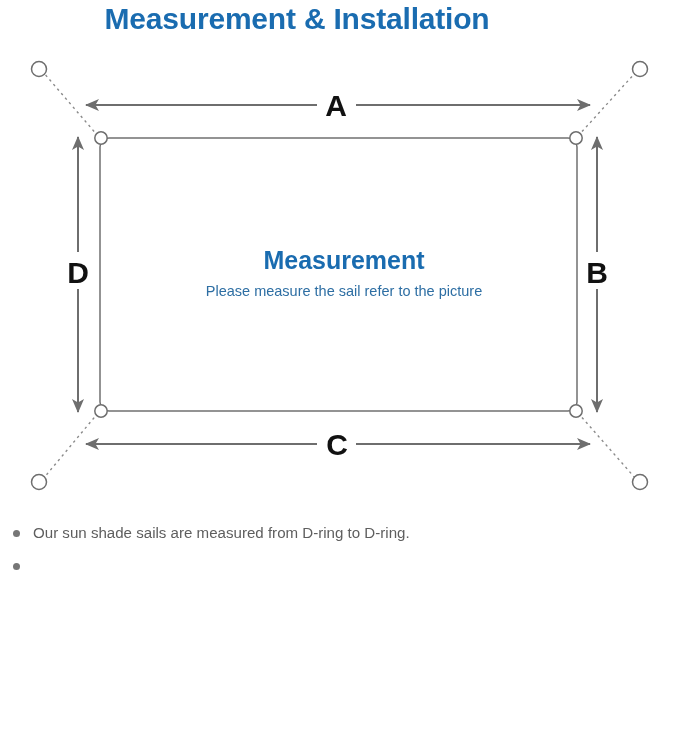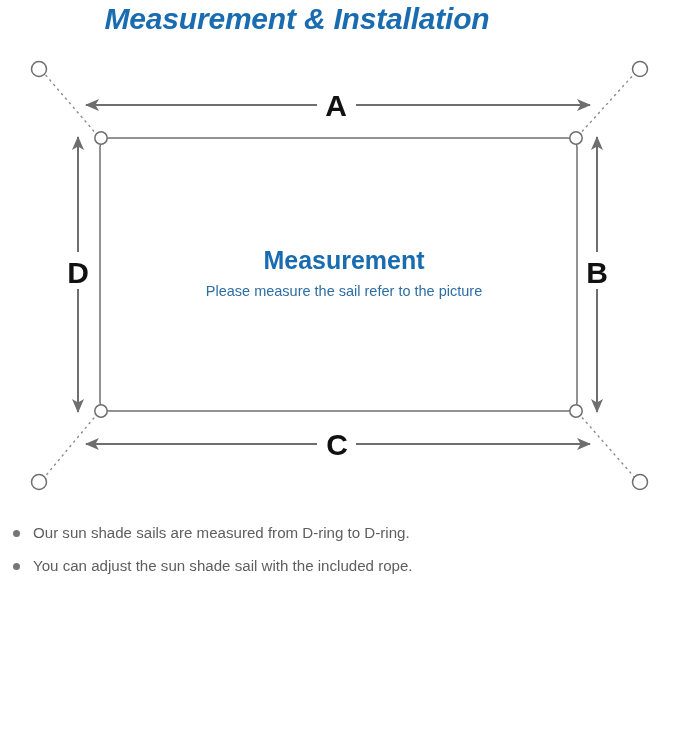--- a/index.html
+++ b/index.html
@@ -19,21 +19,20 @@
     top: 0px;
     left: 0;
     width: 594px;
     text-align: center;
     font-size: 30px;
     font-weight: bold;
     color: #1a6cb0;
     letter-spacing: -0.2px;
     line-height: 38px;
     font-family: "Liberation Sans", sans-serif;
-    font-style: italic;
   }
   #diagram-wrap {
     position: absolute;
     top: 52px;
     left: 0;
     width: 679px;
     height: 455px;
   }
   #diagram-svg {
     display: block;
@@ -149,15 +148,14 @@
   </svg>
 </div>
 
 <div id="notes-list">
   <div class="note-item">
     <span class="note-bullet"></span>
     <span>Our sun shade sails are measured from D-ring to D-ring.</span>
   </div>
   <div class="note-item">
     <span class="note-bullet"></span>
-    <span>You can adjust the sun shade sail with the included rope.</span>
   </div>
 </div>
 
 </body></html>

